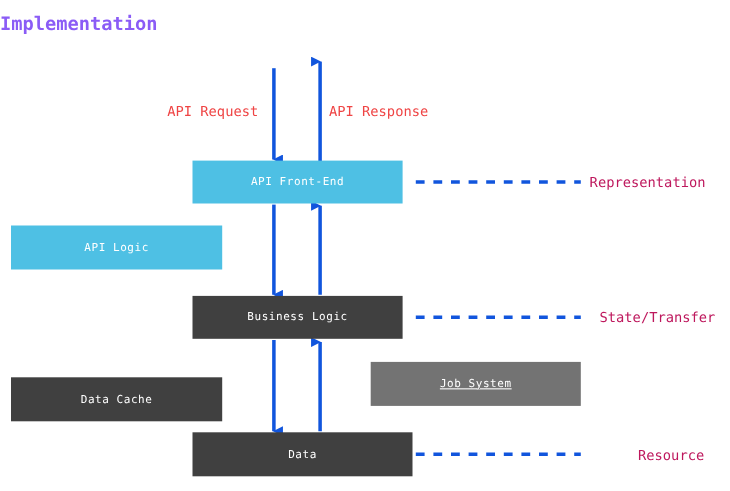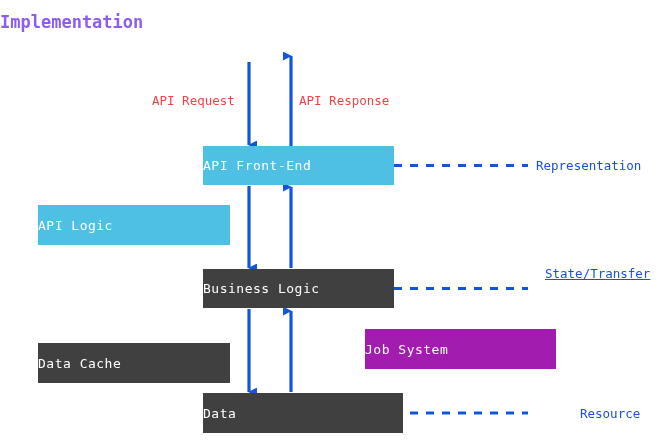--- a/index.html
+++ b/index.html
@@ -33,50 +33,50 @@
     font-weight: bold;
     color: #8b5cf6;
     letter-spacing: 0px;
   }
 
   
   .node {
     position: absolute;
     display: flex;
     align-items: center;
+    justify-content: center;
     color: #ffffff;
     font-family: "DejaVu Sans Mono", "Liberation Mono", monospace;
-    font-size: 13px;
+    font-size: 10px;
     letter-spacing: 0.5px;
     box-sizing: border-box;
     user-select: none;
-    margin-left: 28px;
   }
   .node.blue   { background: #4ec0e4; }
   .node.peach  { background: #404040; }
-  .node.grey   { background: #a21caf; }
+  .node.grey   { background: #737373; text-decoration: underline; }
 
   
   #node-api-front-end { left: 175px; top: 146px; width: 191px; height: 39px; }
   #node-api-cache     { left: 10px;  top: 205px; width: 192px; height: 40px; }
   #node-business-logic{ left: 175px; top: 269px; width: 191px; height: 39px; }
   #node-data-cache    { left: 10px;  top: 343px; width: 192px; height: 40px; }
   #node-job-system    { left: 337px; top: 329px; width: 191px; height: 40px; }
   #node-data          { left: 175px; top: 393px; width: 200px; height: 40px; }
 
   
   .side-label {
     position: absolute;
     font-family: "DejaVu Sans Mono", "Liberation Mono", monospace;
     font-size: 12.5px;
-    color: #1d4ed8;
+    color: #be185d;
     white-space: nowrap;
   }
   #label-representation  { left: 536px; top: 158px; }
-  #label-state-transfer  { left: 545px; top: 266px; text-decoration: underline; }
+  #label-state-transfer  { left: 545px; top: 281px; }
   #label-resource        { left: 580px; top: 406px; }
 
   
   .flow-label {
     position: absolute;
     font-family: "DejaVu Sans Mono", "Liberation Mono", monospace;
     font-size: 12.5px;
     color: #ef4444;
     white-space: nowrap;
   }

